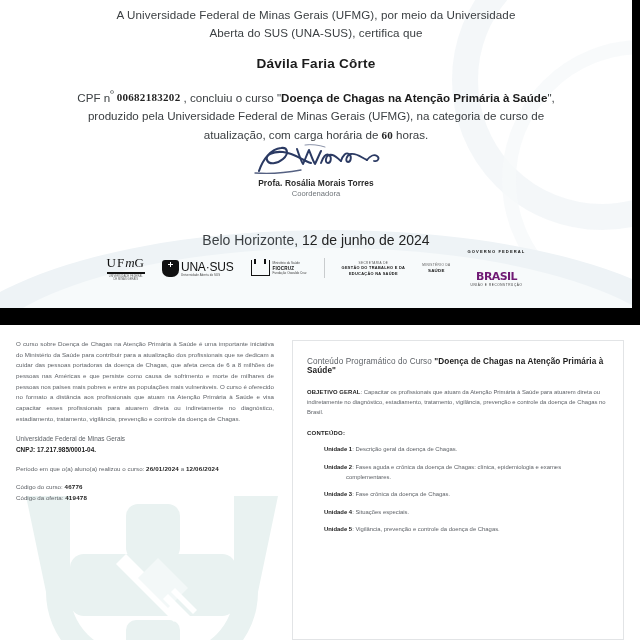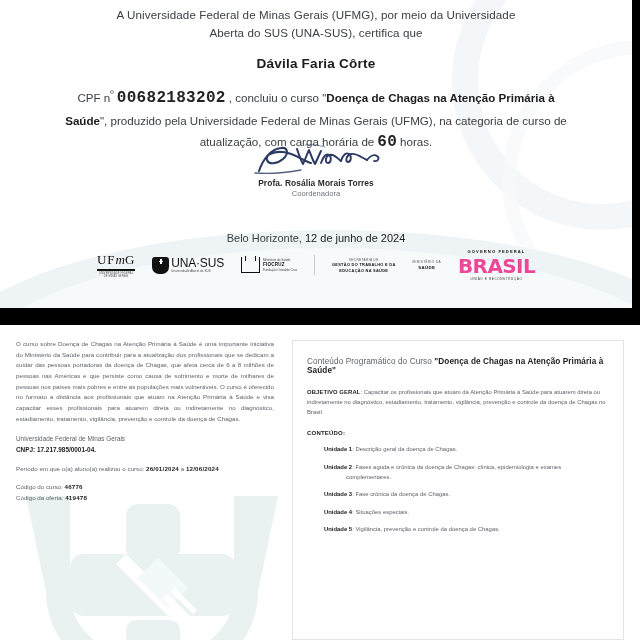--- a/index.html
+++ b/index.html
@@ -95,23 +95,23 @@
     letter-spacing: .2px;
   }
   .body-para {
     margin-top: 15px;
     font-size: 11.6px;
     line-height: 1.62;
     color: #3c4043;
   }
   .body-para b { color: #1c1c1c; font-weight: bold; }
   .monoval {
-    font-family: Liberation Mono, monospace;
+    font-family: Liberation Serif, serif;
     font-weight: bold;
-    font-size: 16px;
+    font-size: 11px;
     color: #232323;
     letter-spacing: .3px;
     padding: 0 3px;
   }
 
   
   .sig-wrap {
     position: absolute;
     left: 0; right: 0; top: 143px;
     z-index: 4;
@@ -129,21 +129,21 @@
     margin-top: 1px;
     font-size: 7.6px;
     color: #70757a;
   }
 
   .place-date {
     position: absolute;
     left: 0; right: 0; top: 232px;
     z-index: 4;
     text-align: center;
-    font-size: 11px;
+    font-size: 14px;
     color: #3c4043;
   }
   .place-date .dt { color: #222; }
 
   
   .logo-strip {
     position: absolute;
     left: 0; right: 0; top: 250px;
     z-index: 5;
     display: flex;
@@ -238,25 +238,26 @@
   }
   .gov-block { text-align: center; line-height: 1.35; }
   .gov-l1 { font-size: 3.1px; color: #555; letter-spacing: .4px; }
   .gov-l2 { font-size: 3.9px; font-weight: bold; color: #111; letter-spacing: .3px; }
   .minis-block { text-align: center; line-height: 1.35; }
   .minis-l1 { font-size: 3.1px; color: #555; letter-spacing: .4px; }
   .minis-l2 { font-size: 4.4px; font-weight: bold; color: #111; letter-spacing: .3px; }
   .brasil-block { text-align: center; line-height: 1.1; }
   .brasil-top { font-size: 4.1px; font-weight: bold; color: #111; letter-spacing: 1.1px; }
   .brasil-big {
-    font-size: 20px;
+    font-size: 11px;
     font-weight: bold;
-    color: #ec4899;
+    color: #701a75;
     letter-spacing: -.6px;
     font-family: "DejaVu Sans", sans-serif;
+    margin-top: 16px;
   }
   .brasil-bot { font-size: 3.1px; color: #333; letter-spacing: .6px; margin-top: 1px; }
 
   
   #page2 {
     position: absolute;
     left: 0; top: 325px;
     width: 640px; height: 315px;
     background: #ffffff;
     overflow: hidden;

